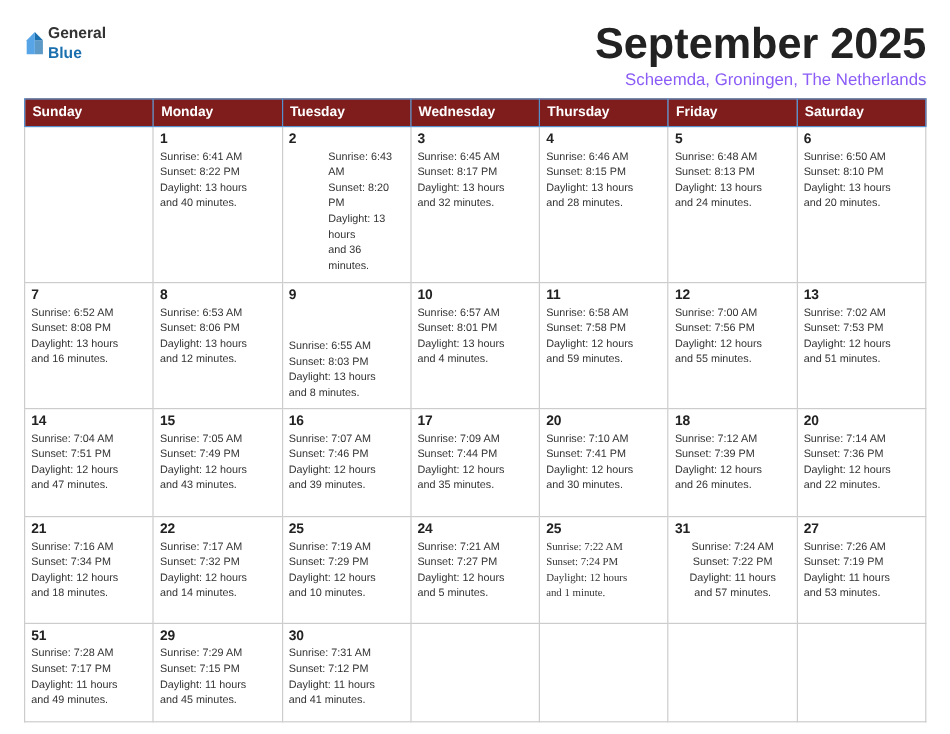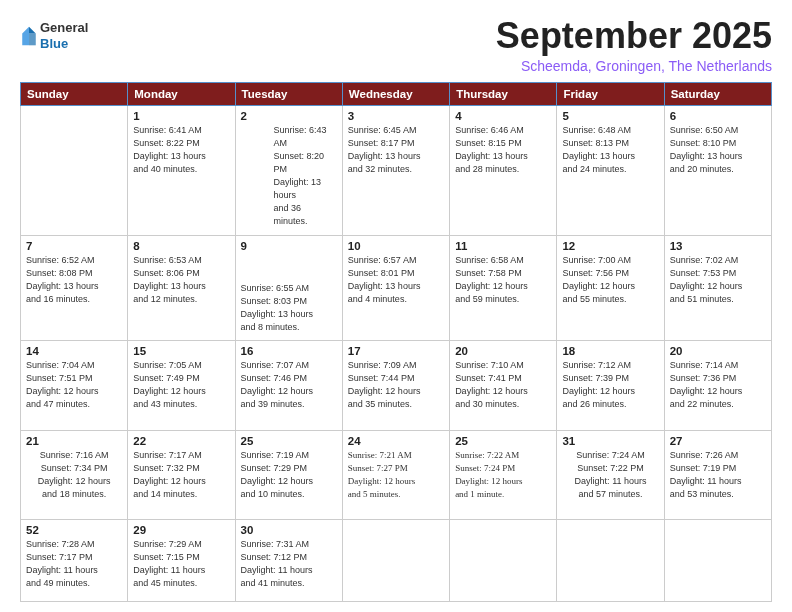--- a/index.html
+++ b/index.html
@@ -280,42 +280,42 @@
             <span class="day-number">20</span>
             <div class="day-info" style="white-space: pre-line;">Sunrise: 7:14 AM
 Sunset: 7:36 PM
 Daylight: 12 hours
 and 22 minutes.</div>
           </td>
         </tr>
         <tr>
           <td>
             <span class="day-number">21</span>
-            <div class="day-info" style="white-space: pre-line; text-align: center;">Sunrise: 7:16 AM
+            <div class="day-info" style="white-space: pre-line;">Sunrise: 7:16 AM
 Sunset: 7:34 PM
 Daylight: 12 hours
 and 18 minutes.</div>
           </td>
           <td>
             <span class="day-number">22</span>
             <div class="day-info" style="white-space: pre-line;">Sunrise: 7:17 AM
 Sunset: 7:32 PM
 Daylight: 12 hours
 and 14 minutes.</div>
           </td>
           <td>
             <span class="day-number">25</span>
             <div class="day-info" style="white-space: pre-line;">Sunrise: 7:19 AM
 Sunset: 7:29 PM
 Daylight: 12 hours
 and 10 minutes.</div>
           </td>
           <td>
             <span class="day-number">24</span>
-            <div class="day-info" style="white-space: pre-line; font-family: Liberation Serif, serif;">Sunrise: 7:21 AM
+            <div class="day-info" style="white-space: pre-line;">Sunrise: 7:21 AM
 Sunset: 7:27 PM
 Daylight: 12 hours
 and 5 minutes.</div>
           </td>
           <td>
             <span class="day-number">25</span>
             <div class="day-info" style="white-space: pre-line; font-family: Liberation Serif, serif;">Sunrise: 7:22 AM
 Sunset: 7:24 PM
 Daylight: 12 hours
 and 1 minute.</div>
@@ -330,21 +330,21 @@
           <td>
             <span class="day-number">27</span>
             <div class="day-info" style="white-space: pre-line;">Sunrise: 7:26 AM
 Sunset: 7:19 PM
 Daylight: 11 hours
 and 53 minutes.</div>
           </td>
         </tr>
         <tr>
           <td>
-            <span class="day-number">52</span>
+            <span class="day-number">51</span>
             <div class="day-info" style="white-space: pre-line;">Sunrise: 7:28 AM
 Sunset: 7:17 PM
 Daylight: 11 hours
 and 49 minutes.</div>
           </td>
           <td>
             <span class="day-number">29</span>
             <div class="day-info" style="white-space: pre-line;">Sunrise: 7:29 AM
 Sunset: 7:15 PM
 Daylight: 11 hours

